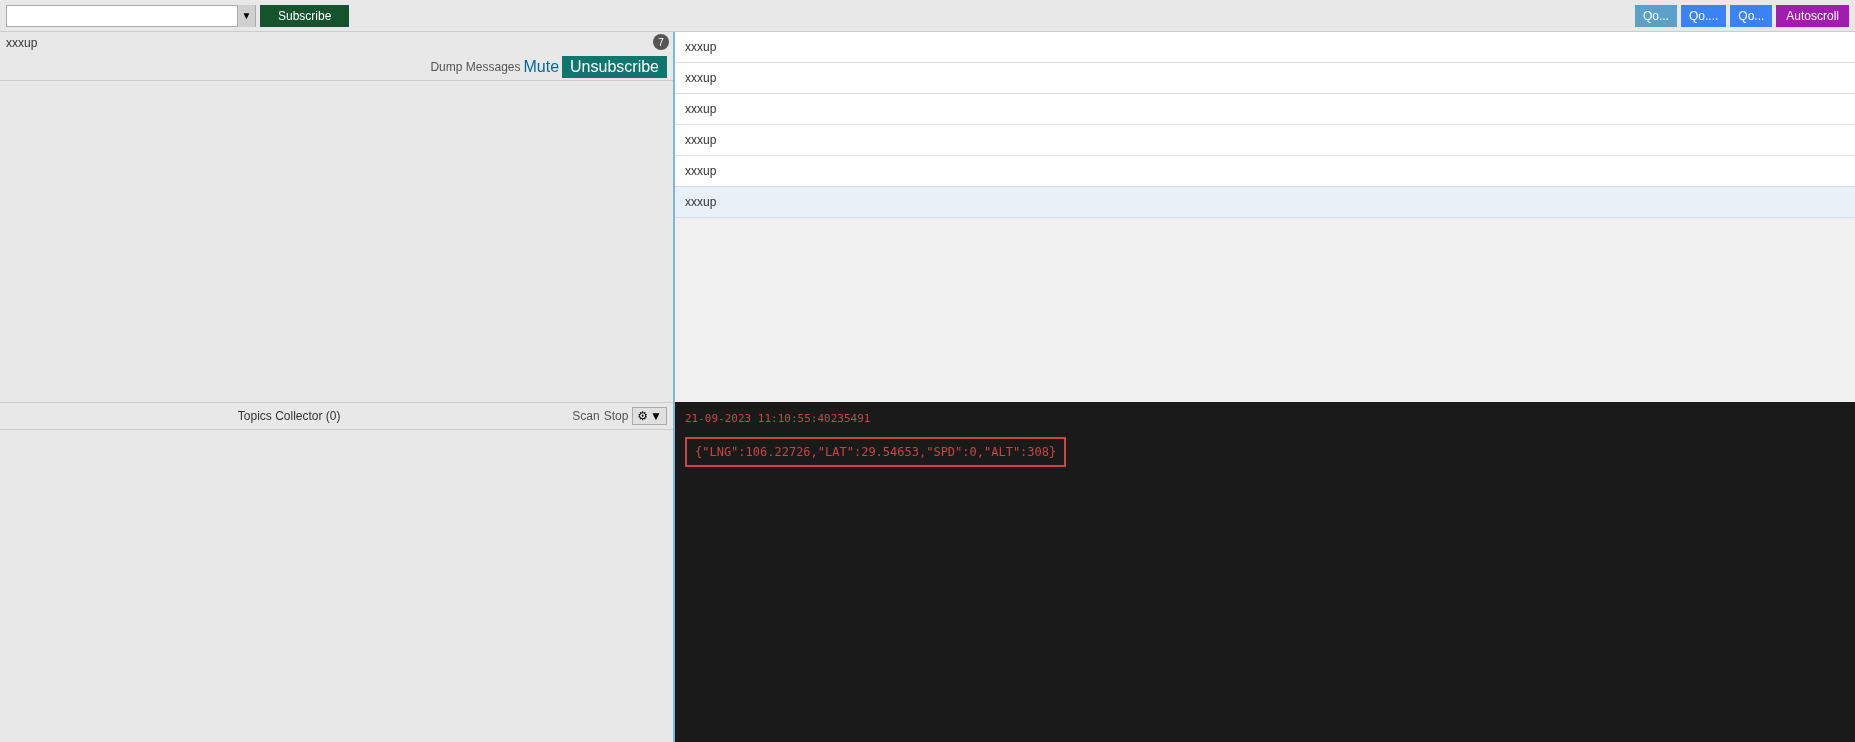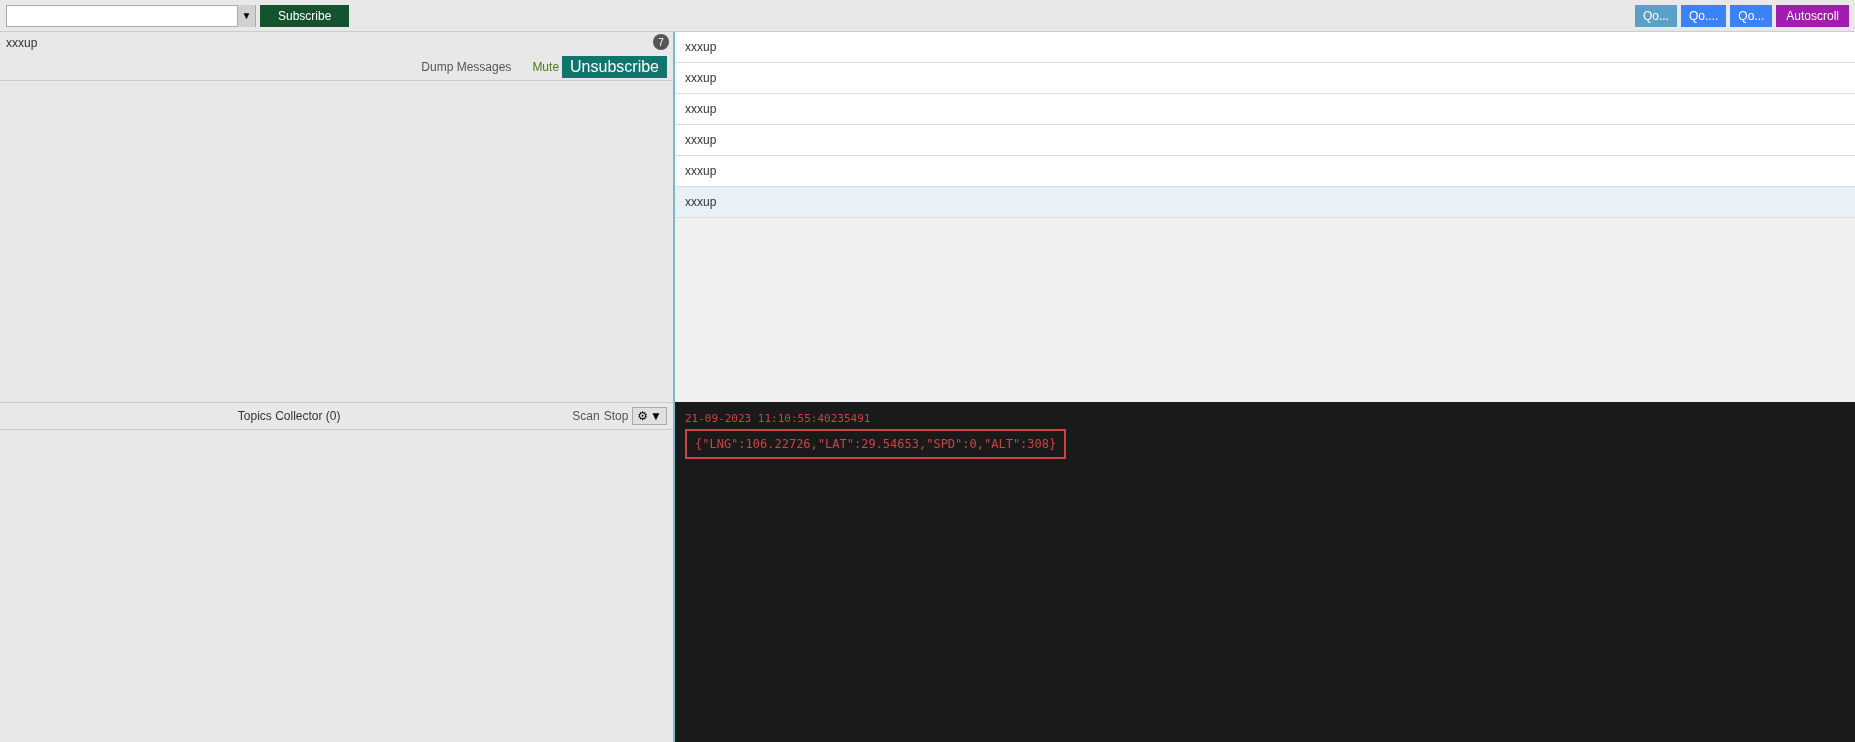--- a/index.html
+++ b/index.html
@@ -179,24 +179,23 @@
       background: none;
       border: none;
       color: #555;
       cursor: pointer;
       font-size: 12px;
     }
 
     .mute-btn {
       background: none;
       border: none;
-      color: #4d7c0f;
-      cursor: pointer;
-      font-size: 12px;
-      margin-left: 18px;
+      color: #0369a1;
+      cursor: pointer;
+      font-size: 16px;
     }
 
     .unsubscribe-btn {
       background: #0f766e;
       color: white;
       border: none;
       padding: 2px 8px;
       cursor: pointer;
       font-size: 16px;
     }
@@ -309,21 +308,21 @@
       padding: 10px;
       background: #1a1a1a;
       height: calc(100% - 26px);
       overflow: auto;
     }
 
     .message-timestamp {
       color: #cc4444;
       font-size: 11px;
       font-family: monospace;
-      margin-bottom: 4px;
+      margin-bottom: 12px;
     }
 
     .message-json-box {
       border: 2px solid #cc4444;
       padding: 6px 8px;
       display: inline-block;
       background: #1a1a1a;
     }
 
     .message-json {

